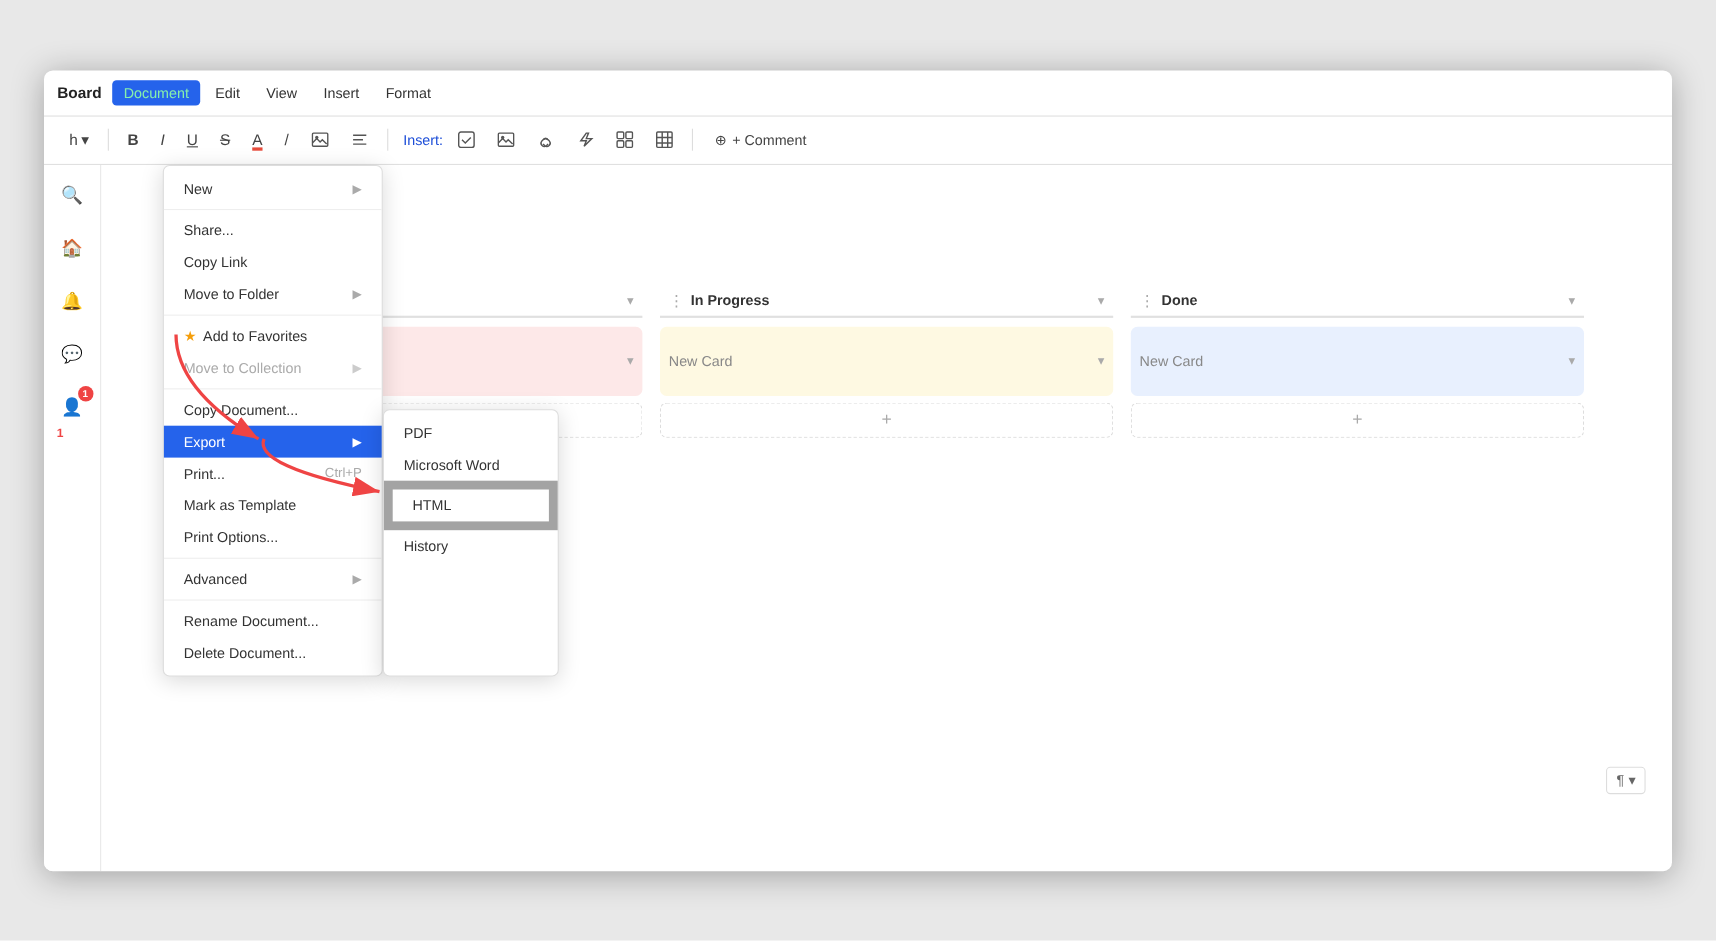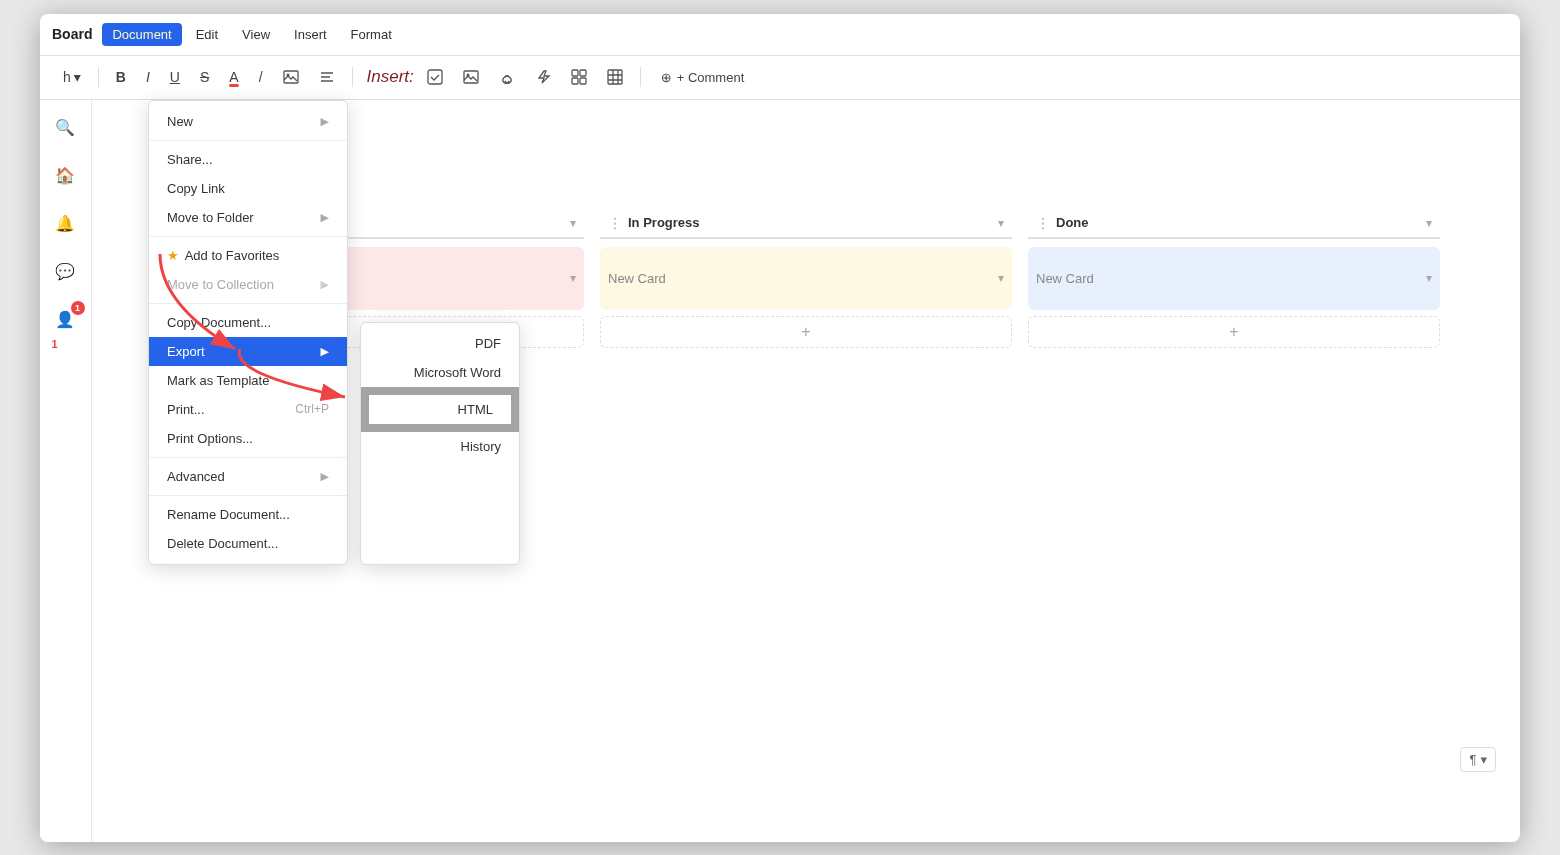--- a/index.html
+++ b/index.html
@@ -6,21 +6,21 @@
     body {
       font-family: -apple-system, BlinkMacSystemFont, 'Segoe UI', sans-serif;
       background: #e8e8e8;
       display: flex;
       align-items: center;
       justify-content: center;
       min-height: 100vh;
     }
     .window {
       width: 1480px;
-      height: 828px;
+      height: 728px;
       background: #fff;
       border-radius: 8px;
       box-shadow: 0 4px 30px rgba(0,0,0,0.3);
       display: flex;
       flex-direction: column;
       overflow: hidden;
       position: relative;
     }
     
     .menu-bar {
@@ -40,21 +40,21 @@
     }
     .menu-item {
       padding: 4px 10px;
       border-radius: 4px;
       font-size: 13px;
       color: #333;
       cursor: pointer;
     }
     .menu-item.active {
       background: #2563eb;
-      color: #fef9c3;
+      color: #86efac;
     }
     
     .toolbar {
       display: flex;
       align-items: center;
       padding: 0 16px;
       height: 44px;
       border-bottom: 1px solid #e0e0e0;
       gap: 6px;
       flex-shrink: 0;
@@ -71,24 +71,23 @@
       align-items: center;
       gap: 3px;
     }
     .toolbar-sep {
       width: 1px;
       height: 20px;
       background: #ddd;
       margin: 0 4px;
     }
     .toolbar-insert-label {
-      font-size: 17px;
-      color: #7f1d1d;
+      font-size: 13px;
+      color: #1d4ed8;
       margin-left: 4px;
-      font-style: italic;
     }
     .toolbar-comment-btn {
       display: flex;
       align-items: center;
       gap: 5px;
       padding: 4px 10px;
       border-radius: 4px;
       cursor: pointer;
       font-size: 13px;
       color: #444;
@@ -252,21 +251,21 @@
       align-items: center;
       gap: 4px;
     }
     
     .dropdown-container {
       position: absolute;
       top: 86px;
       left: 108px;
       z-index: 100;
       display: flex;
-      gap: 12px;
+      gap: 0;
     }
     .dropdown-menu {
       background: #fff;
       border: 1px solid #ddd;
       border-radius: 6px;
       box-shadow: 0 4px 20px rgba(0,0,0,0.15);
       min-width: 200px;
       padding: 6px 0;
     }
     .dropdown-item {
@@ -526,44 +525,44 @@
       </div>
       <div class="dropdown-sep"></div>
       <div class="dropdown-item">
         <span>Copy Document...</span>
       </div>
       <div class="dropdown-item highlighted">
         <span>Export</span>
         <span class="submenu-arrow" style="color:#fff;">▶</span>
       </div>
       <div class="dropdown-item">
-        <span>Mark as Template</span>
-      </div>
-      <div class="dropdown-item">
         <span>Print...</span>
         <span class="shortcut">Ctrl+P</span>
       </div>
       <div class="dropdown-item">
+        <span>Mark as Template</span>
+      </div>
+      <div class="dropdown-item">
         <span>Print Options...</span>
       </div>
       <div class="dropdown-sep"></div>
       <div class="dropdown-item">
         <span>Advanced</span>
         <span class="submenu-arrow">▶</span>
       </div>
       <div class="dropdown-sep"></div>
       <div class="dropdown-item">
         <span>Rename Document...</span>
       </div>
       <div class="dropdown-item">
         <span>Delete Document...</span>
       </div>
     </div>
 
-    <div class="export-submenu" style="margin-top:222px;text-align:right;">
+    <div class="export-submenu" style="margin-top:222px;">
       <div class="export-item">PDF</div>
       <div class="export-item">Microsoft Word</div>
       <div class="export-item html-highlighted">HTML</div>
       <div class="export-item">History</div>
     </div>
   </div>
 
   <svg style="position:absolute; top:0; left:0; width:100%; height:100%; pointer-events:none; z-index:300;">
 
     <defs>

